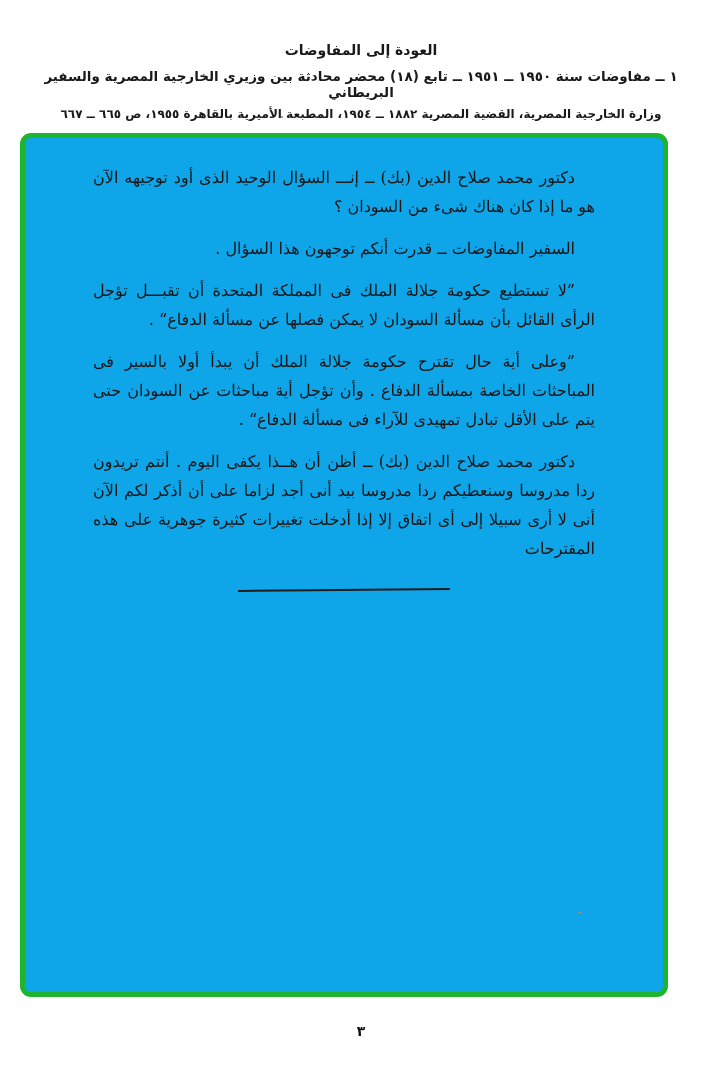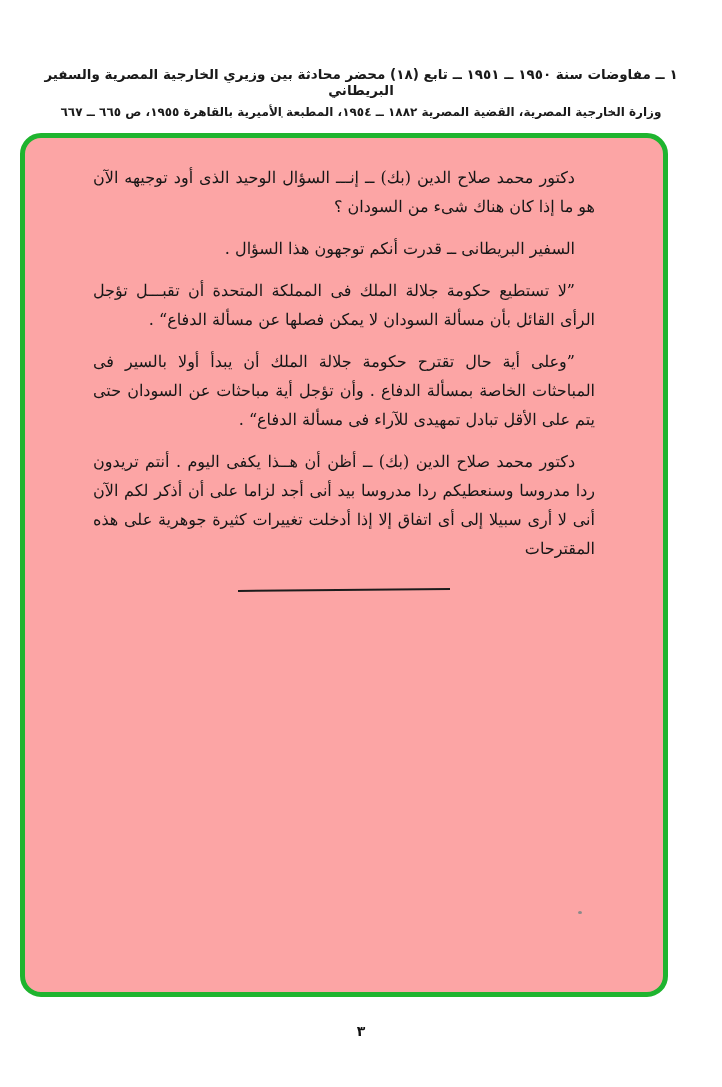--- a/index.html
+++ b/index.html
@@ -22,34 +22,34 @@
     position: absolute;
     top: 42px;
     left: 0;
     width: 100%;
     text-align: center;
     direction: rtl;
     font-family: "DejaVu Sans", sans-serif;
     font-weight: bold;
   }
   .h-title  { font-size: 14px; letter-spacing: 0.2px; }
-  .h-sub    { font-size: 13.5px; margin-top: 24px; padding: 0 38px; }
+  .h-sub    { font-size: 13.5px; margin-top: 10px; padding: 0 38px; }
   .h-source { font-size: 12px; margin-top: 7px; }
 
   
   .highlight-box {
     position: absolute;
     left: 20px;
     top: 133px;
     width: 648px;
     height: 864px;
     box-sizing: border-box;
     border: 5px solid #1fb42f;
-    border-radius: 21px;
-    background: #fca5a5;
+    border-radius: 11px;
+    background: #0ea5e9;
   }
 
   
   .doc-text {
     position: absolute;
     top: 25px;
     right: 68px;
     left: 68px;
     direction: rtl;
     text-align: justify;
@@ -92,30 +92,31 @@
     font-family: "DejaVu Sans", sans-serif;
     color: #111111;
   }
 </style>
 </head>
 <body>
 
 <div class="page">
 
   <header class="page-header">
+    <div class="h-title">العودة إلى المفاوضات</div>
     <div class="h-sub">١ ــ مفاوضات سنة ١٩٥٠ ــ ١٩٥١ ــ تابع (١٨) محضر محادثة بين وزيري الخارجية المصرية والسفير البريطاني</div>
     <div class="h-source">وزارة الخارجية المصرية، القضية المصرية ١٨٨٢ ــ ١٩٥٤، المطبعة الأميرية بالقاهرة ١٩٥٥، ص ٦٦٥ ــ ٦٦٧</div>
   </header>
 
   <div class="speck speck-a"></div>
 
   <div class="highlight-box" style="border-color: rgb(31, 180, 47);">
     <div class="doc-text">
       <p>دكتور محمد صلاح الدين (بك) ــ  إنـــ السؤال الوحيد الذى أود توجيهه الآن هو ما إذا كان هناك شىء من السودان ؟</p>
-      <p>السفير البريطانى ــ قدرت أنكم توجهون هذا السؤال .</p>
+      <p>السفير المفاوضات ــ قدرت أنكم توجهون هذا السؤال .</p>
       <p>”لا تستطيع حكومة جلالة الملك فى المملكة المتحدة أن تقبـــل تؤجل الرأى القائل بأن مسألة السودان لا يمكن فصلها عن مسألة الدفاع“ .</p>
       <p>”وعلى أية حال تقترح حكومة جلالة الملك أن يبدأ أولا بالسير فى المباحثات الخاصة بمسألة الدفاع . وأن تؤجل أية مباحثات عن السودان حتى يتم على الأقل تبادل تمهيدى للآراء فى مسألة الدفاع“ .</p>
       <p>دكتور محمد صلاح الدين (بك) ــ أظن أن هــذا يكفى اليوم .  أنتم تريدون ردا مدروسا وسنعطيكم ردا مدروسا بيد أنى أجد لزاما على أن أذكر لكم الآن أنى لا أرى سبيلا إلى أى اتفاق إلا إذا أدخلت تغييرات كثيرة جوهرية على هذه المقترحات</p>
       <div class="section-divider"></div>
     </div>
   </div>
 
   <div class="speck speck-b"></div>
 
   <div class="page-number">٣</div>

